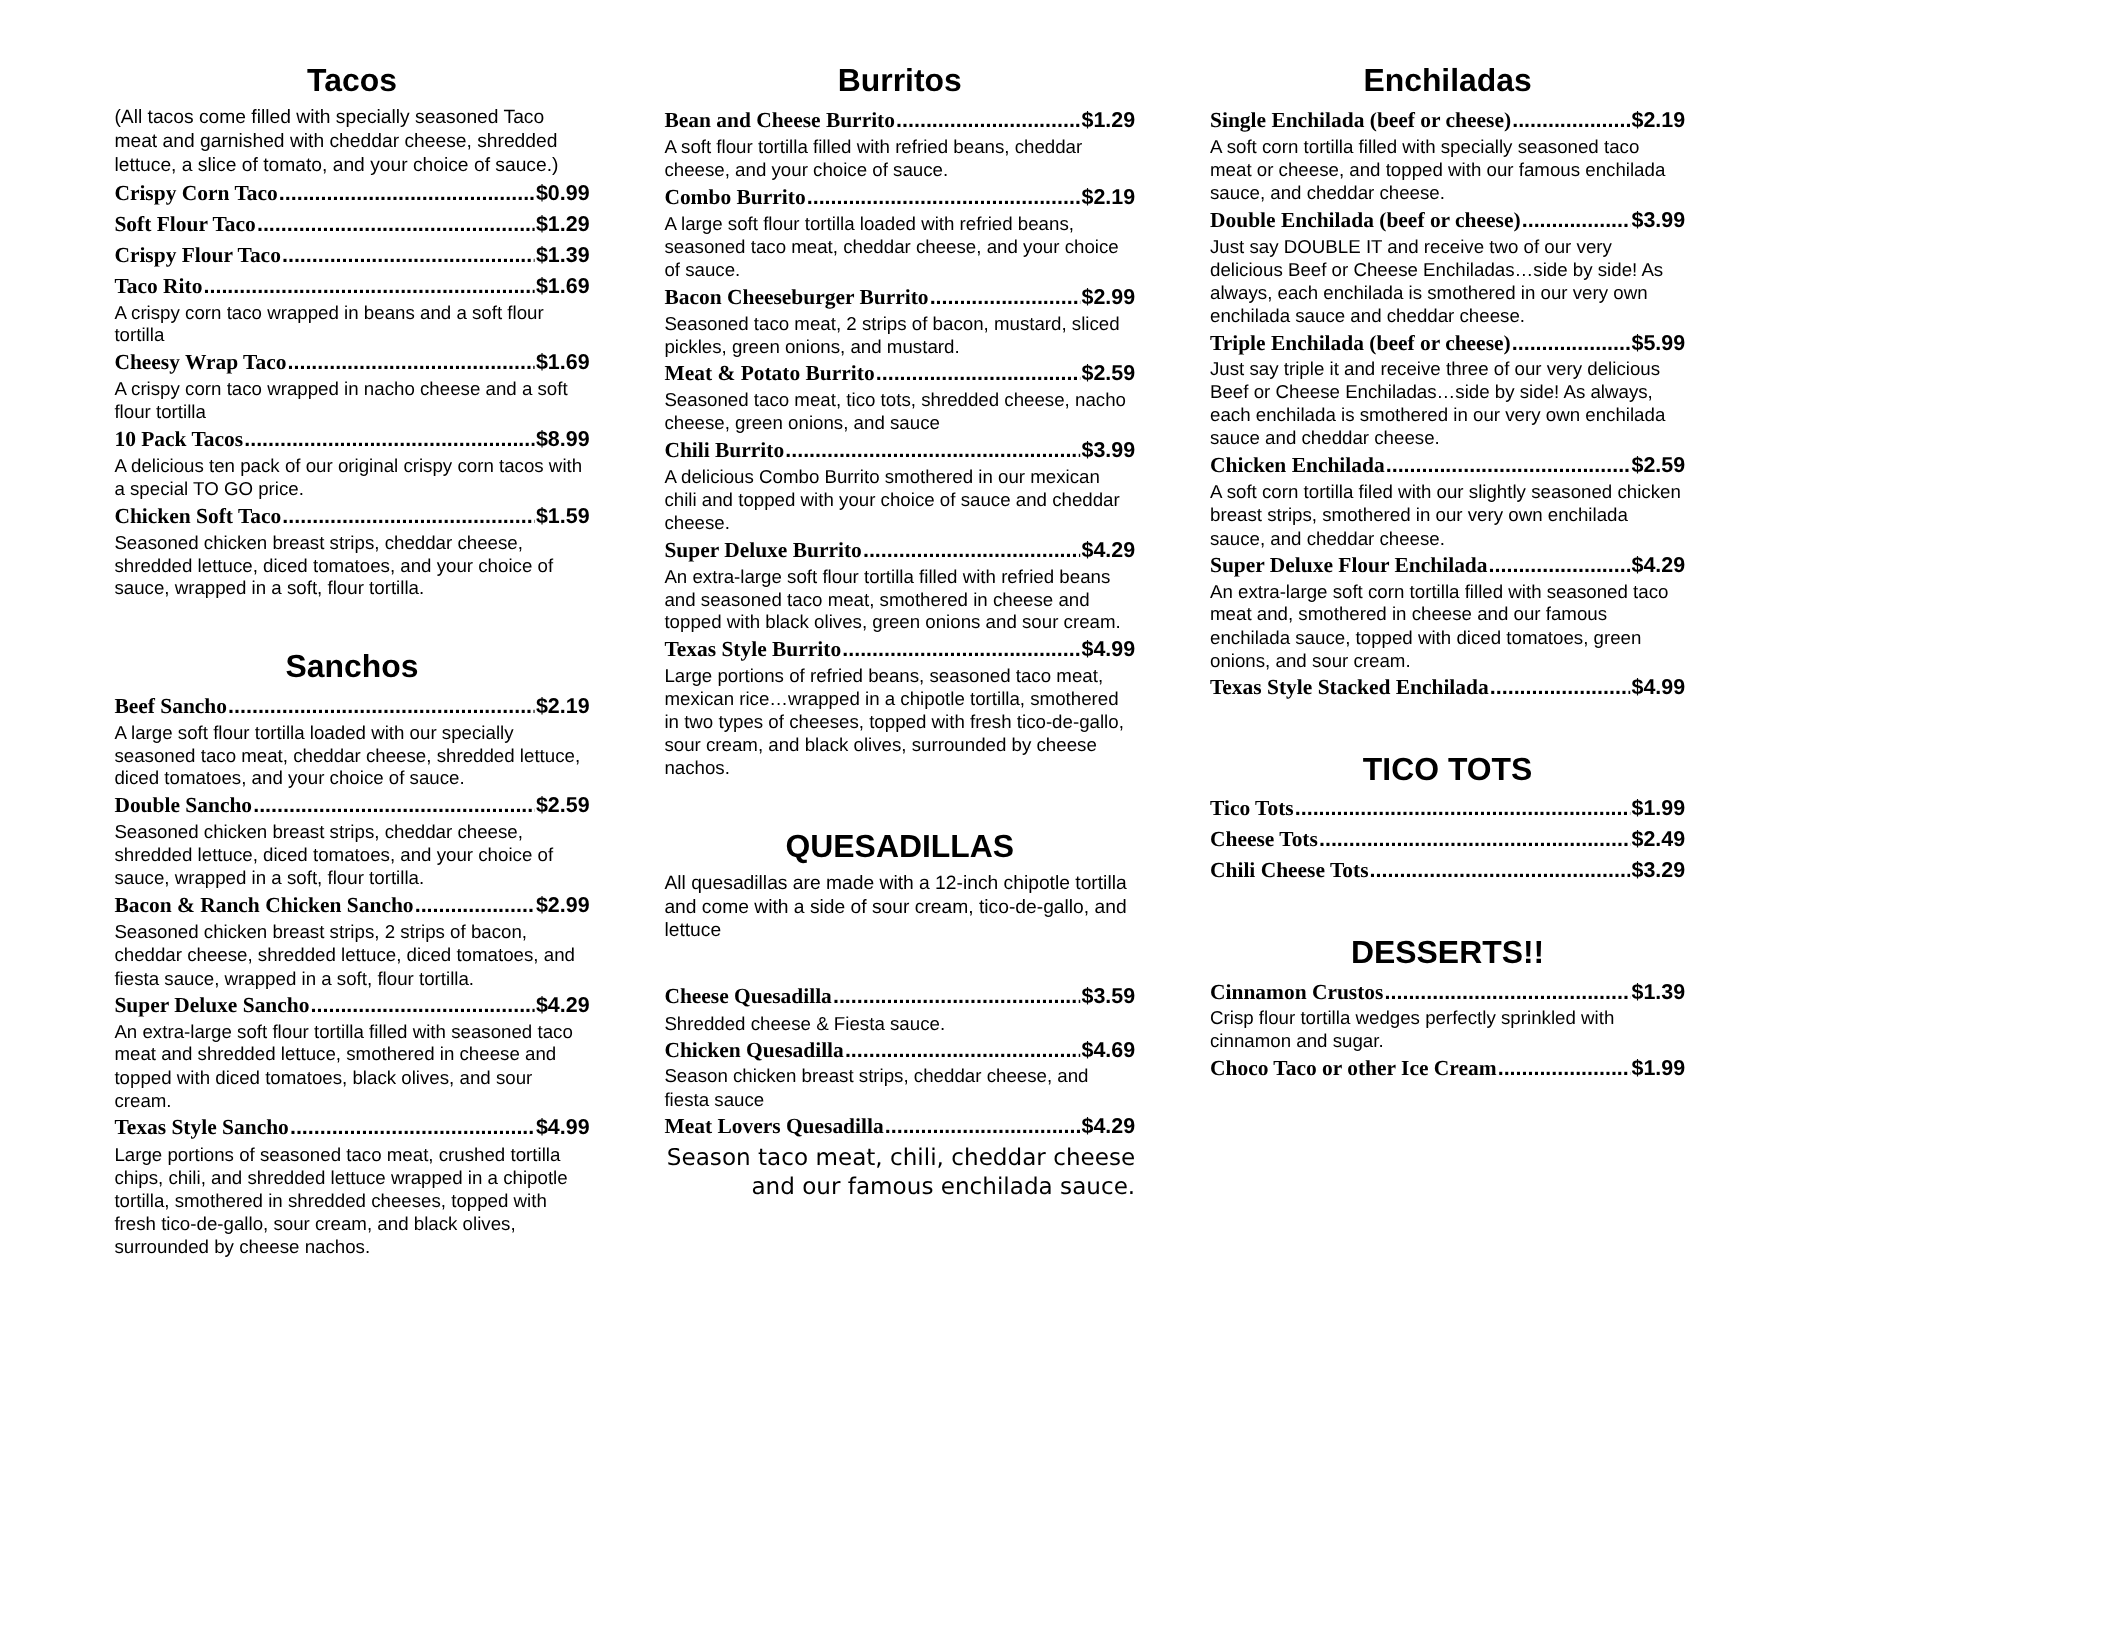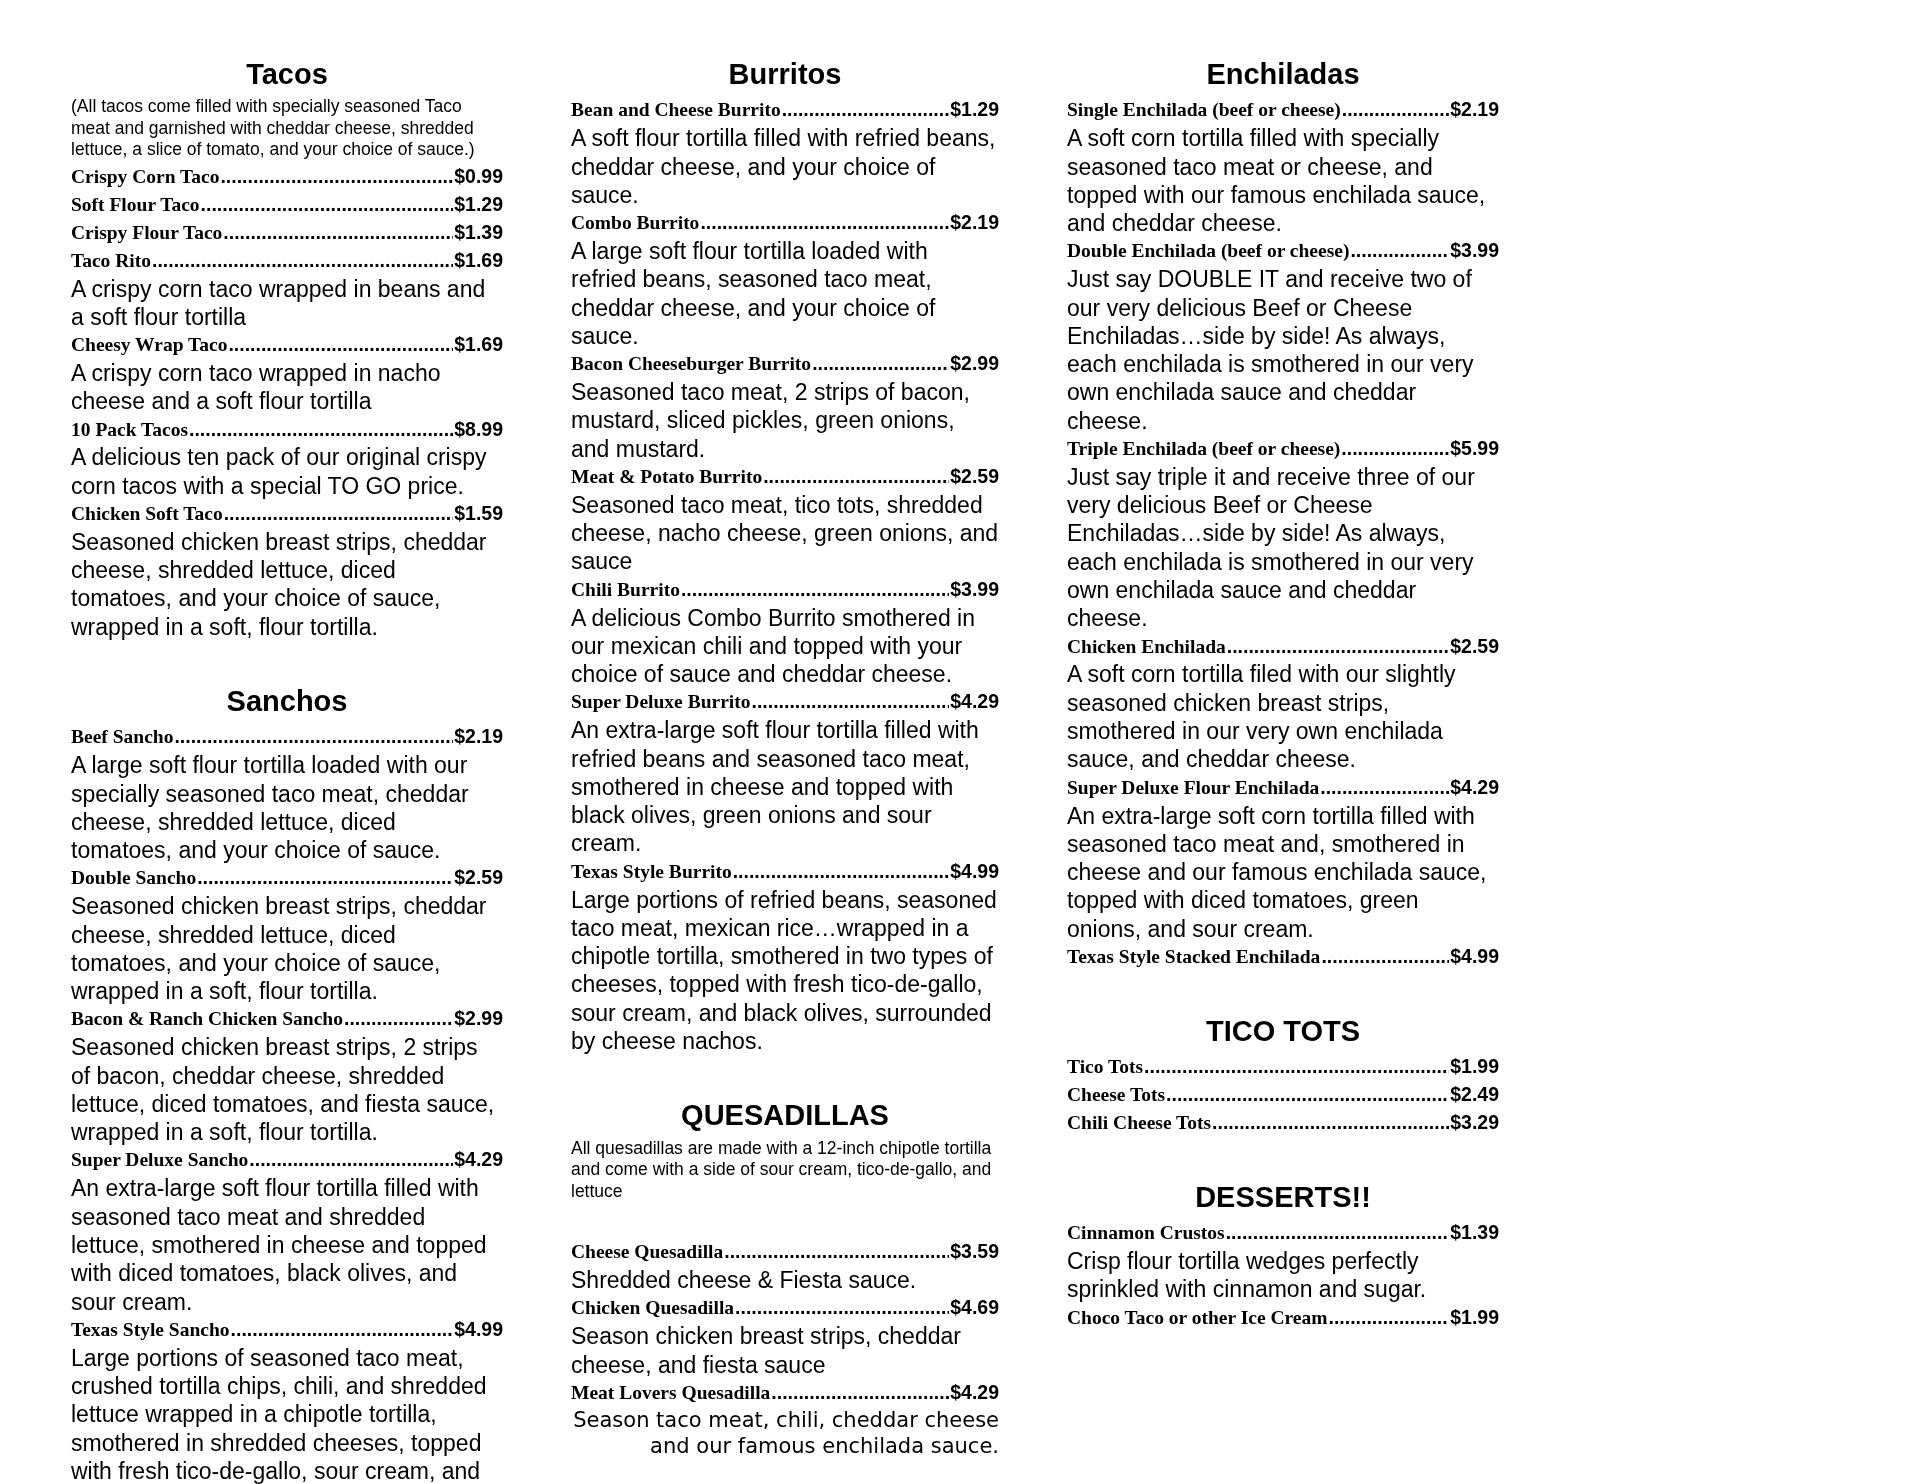--- a/index.html
+++ b/index.html
@@ -8,21 +8,21 @@
   body {
     width: 1920px;
     height: 1484px;
     font-family: "Liberation Sans", sans-serif;
     color: #000000;
     overflow: hidden;
   }
   .page {
     width: 1920px;
     height: 1484px;
-    padding: 58px 0 40px 71px;
+    padding: 58px 0 40px 104px;
   }
   .menu-grid {
     display: grid;
     grid-template-columns: 432px 428px 432px;
     column-gap: 68px;
     align-items: start;
   }
   .menu-column { width: 100%; }
   .menu-section + .menu-section { margin-top: 44px; }
   .section-title {
@@ -50,21 +50,21 @@
     flex: 1 1 auto;
     overflow: hidden;
     white-space: nowrap;
     margin: 0 1px;
   }
   .dots::after {
     content: "..........................................................................................................................................................";
   }
   .item-price { white-space: nowrap; flex: 0 0 auto; }
   .item-desc {
-    font-size: 23px;
+    font-size: 17px;
     line-height: 1.23;
     font-weight: normal;
   }
   .item-desc.desc-large {
     font-size: 21px;
     line-height: 1.25;
     font-family: "DejaVu Sans", sans-serif;
     text-align: right;
   }
   

